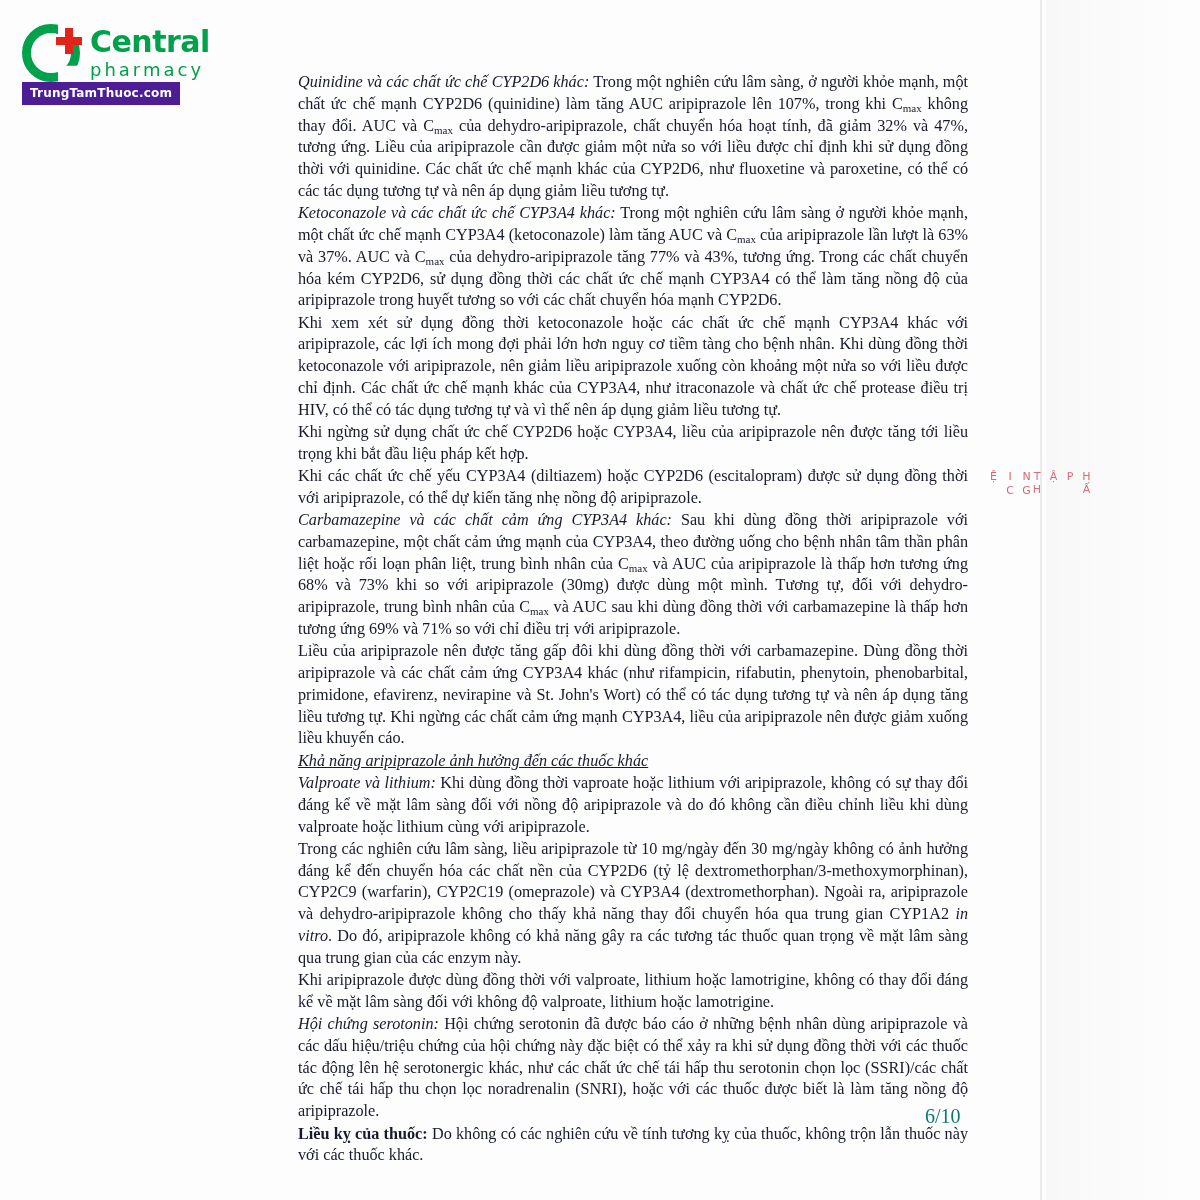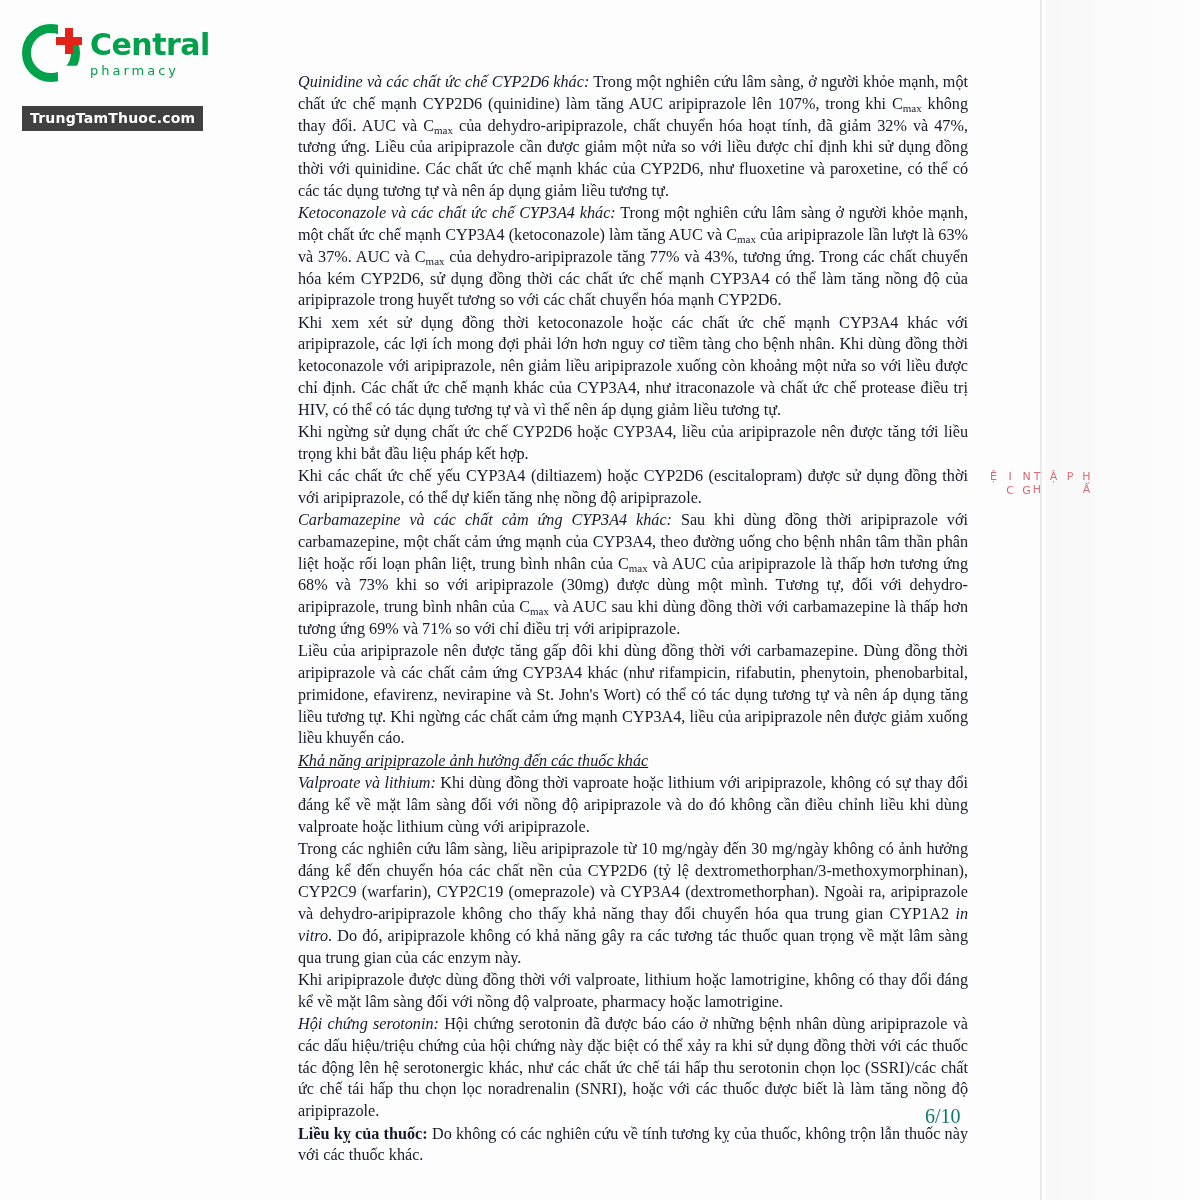--- a/index.html
+++ b/index.html
@@ -90,31 +90,31 @@
   }
   .logo-name {
     font-family: "DejaVu Sans", sans-serif;
     font-size: 30px;
     font-weight: bold;
     color: #00a14b;
     letter-spacing: -0.5px;
   }
   .logo-sub {
     font-family: "DejaVu Sans", sans-serif;
-    font-size: 13px;
+    font-size: 18px;
     color: #00a14b;
     margin-top: 4px;
     letter-spacing: 3px;
   }
   .logo-banner {
-    margin-top: 24px;
-    background: #404040;
+    margin-top: 0;
+    background: #4c1d95;
     color: #ffffff;
     font-family: "DejaVu Sans", sans-serif;
-    font-size: 14px;
+    font-size: 12px;
     font-weight: bold;
     padding: 4px 8px 5px 8px;
     display: inline-block;
     letter-spacing: 0.2px;
   }
 
   
   .doc {
     position: absolute;
     left: 298px;
@@ -225,21 +225,21 @@
   </p>
 
   <p>
     <span class="it">Valproate và lithium:</span><span> Khi dùng đồng thời vaproate hoặc lithium với aripiprazole, không có sự thay đổi đáng kể về mặt lâm sàng đối với nồng độ aripiprazole và do đó không cần điều chỉnh liều khi dùng valproate hoặc lithium cùng với aripiprazole.</span>
   </p>
 
   <p>
     <span>Trong các nghiên cứu lâm sàng, liều aripiprazole từ 10 mg/ngày đến 30 mg/ngày không có ảnh hưởng đáng kể đến chuyển hóa các chất nền của CYP2D6 (tỷ lệ dextromethorphan/3-methoxymorphinan), CYP2C9 (warfarin), CYP2C19 (omeprazole) và CYP3A4 (dextromethorphan). Ngoài ra, aripiprazole và dehydro-aripiprazole không cho thấy khả năng thay đổi chuyển hóa qua trung gian CYP1A2 <span class="it">in vitro</span>. Do đó, aripiprazole không có khả năng gây ra các tương tác thuốc quan trọng về mặt lâm sàng qua trung gian của các enzym này.</span>
   </p>
 
-  <p>Khi aripiprazole được dùng đồng thời với valproate, lithium hoặc lamotrigine, không có thay đổi đáng kể về mặt lâm sàng đối với nồng độ valproate, pharmacy hoặc lamotrigine.</p>
+  <p>Khi aripiprazole được dùng đồng thời với valproate, lithium hoặc lamotrigine, không có thay đổi đáng kể về mặt lâm sàng đối với không độ valproate, lithium hoặc lamotrigine.</p>
 
   <p>
     <span class="it">Hội chứng serotonin:</span><span> Hội chứng serotonin đã được báo cáo ở những bệnh nhân dùng aripiprazole và các dấu hiệu/triệu chứng của hội chứng này đặc biệt có thể xảy ra khi sử dụng đồng thời với các thuốc tác động lên hệ serotonergic khác, như các chất ức chế tái hấp thu serotonin chọn lọc (SSRI)/các chất ức chế tái hấp thu chọn lọc noradrenalin (SNRI), hoặc với các thuốc được biết là làm tăng nồng độ aripiprazole.</span>
   </p>
 
   <p>
     <span class="b">Liều kỵ của thuốc:</span><span> Do không có các nghiên cứu về tính tương kỵ của thuốc, không trộn lẫn thuốc này với các thuốc khác.</span>
   </p>
 
 </div>

